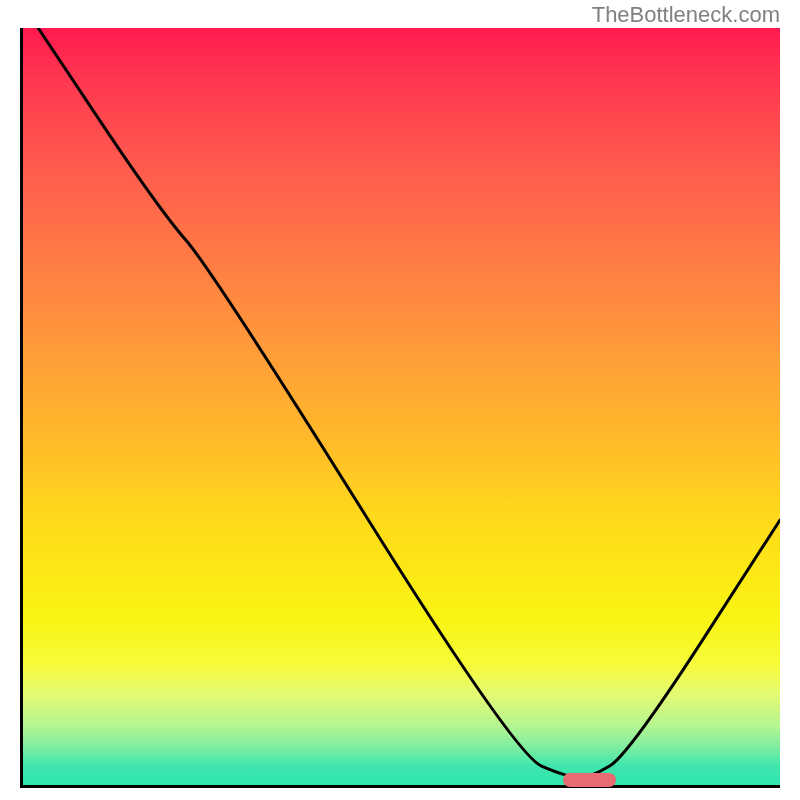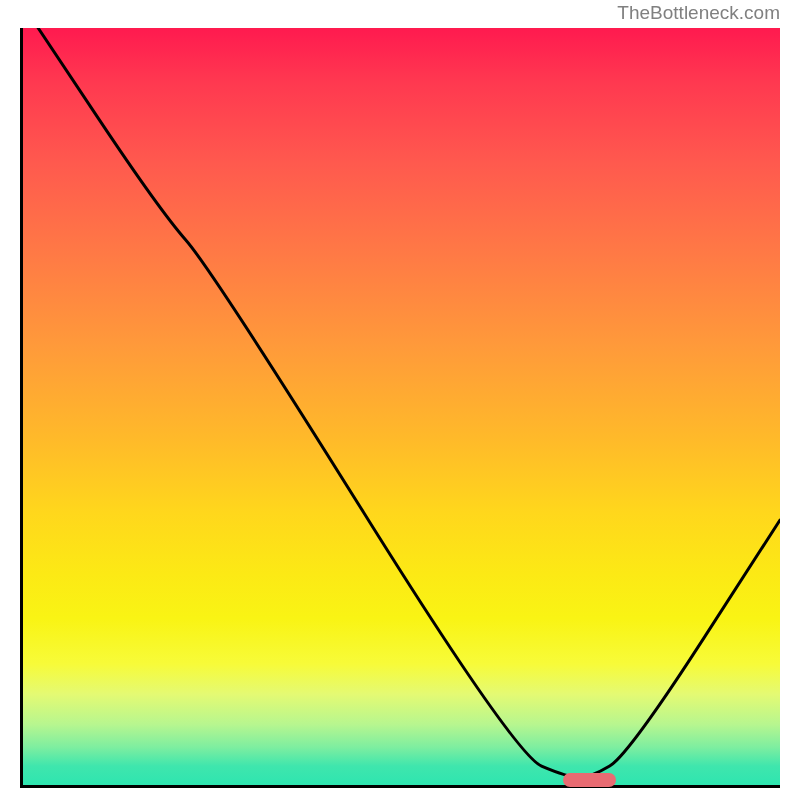--- a/index.html
+++ b/index.html
@@ -9,21 +9,21 @@
     height: 800px;
     background: #fff;
     position: relative;
     font-family: Arial, sans-serif;
   }
   .attribution {
     position: absolute;
     top: 2px;
     right: 20px;
     color: #808080;
-    font-size: 19px;
+    font-size: 22px;
     font-weight: normal;
   }
   .plot-area {
     position: absolute;
     left: 20px;
     top: 28px;
     width: 760px;
     height: 760px;
     border: 3px solid #000;
     border-top: none;

